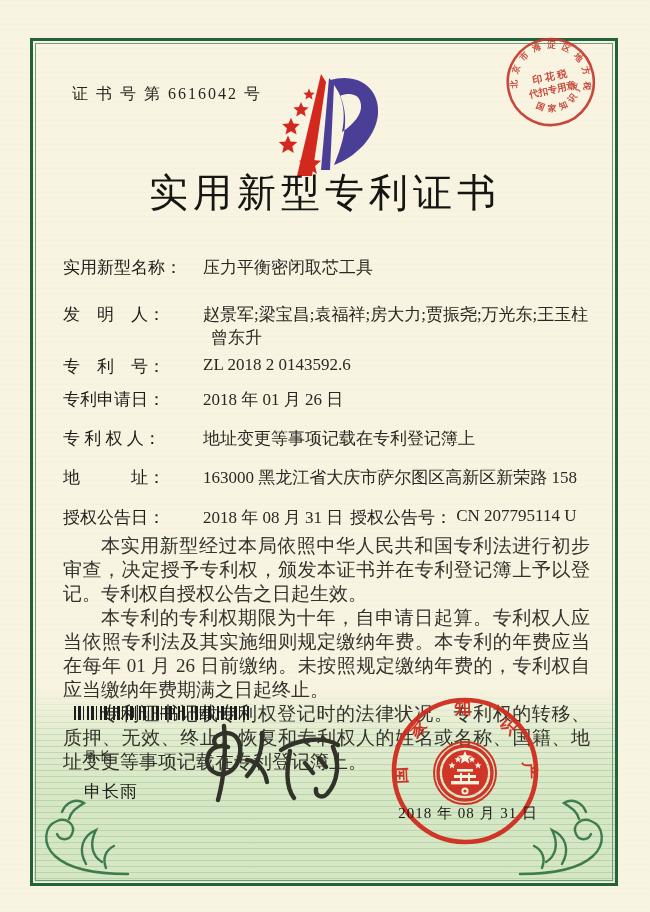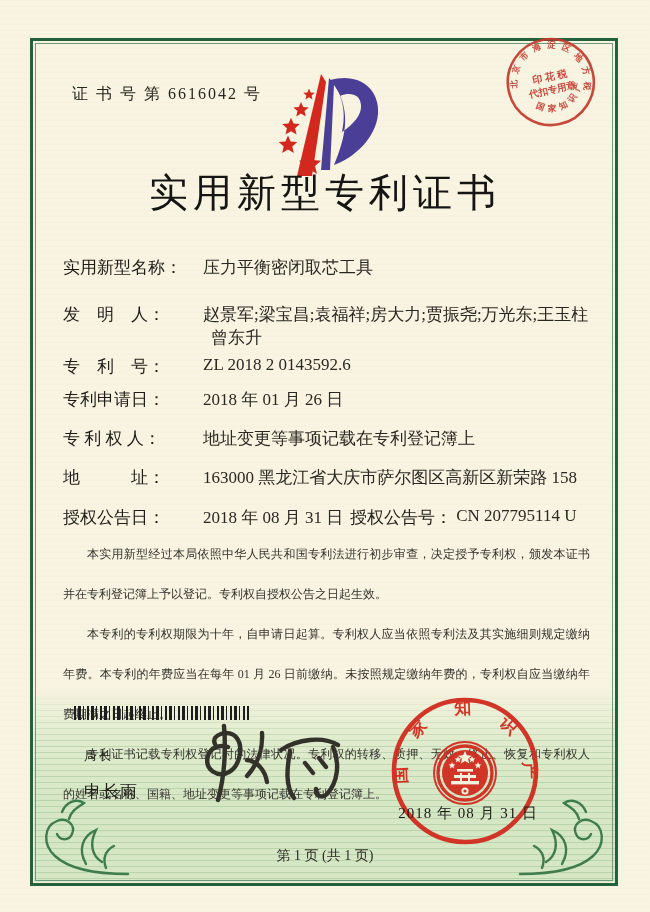--- a/index.html
+++ b/index.html
@@ -17,21 +17,21 @@
         mask-image:linear-gradient(to bottom,transparent,black 60px);}
   .cert-no{position:absolute;left:72px;top:84px;font-size:16px;letter-spacing:2px;color:#26261f;}
   .title{position:absolute;left:0;right:0;top:166px;text-align:center;font-size:39px;font-weight:400;letter-spacing:5px;color:#151513;}
   .logo{position:absolute;left:258px;top:72px;}
   .tax-stamp{position:absolute;left:505px;top:34px;transform:rotate(-12deg);opacity:.92;}
   .frow{position:absolute;left:63px;right:40px;font-size:17px;color:#26241e;}
   .flabel{display:inline-block;width:140px;vertical-align:top;color:#1e1c18;}
   .fvalue{color:#2a2822;}
   .fcont{padding-left:148px;}
   .fcol2{position:absolute;left:287px;top:0;}
-  .body-text{position:absolute;left:63px;top:534px;width:527px;font-size:12px;line-height:40px;
+  .body-text{position:absolute;left:63px;top:534px;width:527px;font-size:19px;line-height:24px;
              text-align:justify;color:#33322c;}
   .body-text p{margin:0;text-indent:2em;}
   .barcode{position:absolute;left:74px;top:706px;width:175px;height:14px;
            background:repeating-linear-gradient(90deg,#1d1d1d 0 2px,transparent 2px 4px,#1d1d1d 4px 7px,transparent 7px 9px,#1d1d1d 9px 10px,transparent 10px 13px);}
   .sig-title{position:absolute;left:84px;top:748px;font-size:12px;color:#22211c;letter-spacing:3px;}
   .sig-name{position:absolute;left:84px;top:780px;font-size:17px;color:#22211c;letter-spacing:1px;}
   .signature{position:absolute;left:185px;top:720px;}
   .office-stamp{position:absolute;left:388px;top:694px;opacity:.95;}
   .stamp-date{position:absolute;left:393px;top:804px;width:150px;text-align:center;font-size:15px;letter-spacing:1px;color:#1c1b18;z-index:5;}
   .footer{position:absolute;left:0;right:0;top:847px;text-align:center;font-size:14px;color:#2c2b25;}
@@ -179,14 +179,13 @@
         <rect x="63" y="87" width="28" height="3.4"></rect>
         <rect x="72" y="79" width="2" height="8"></rect>
         <rect x="80" y="79" width="2" height="8"></rect>
       </g>
       <circle cx="77" cy="97" r="3.6" fill="#f8f4e1"></circle>
       <circle cx="77" cy="97" r="1.6" fill="#d02c1f"></circle>
     </g>
   </svg>
   <div class="stamp-date">2018 年 08 月 31 日</div>
 
-  <div class="footer">第 1 页 (共 1 页)</div>
 </div>
 
 </body></html>

